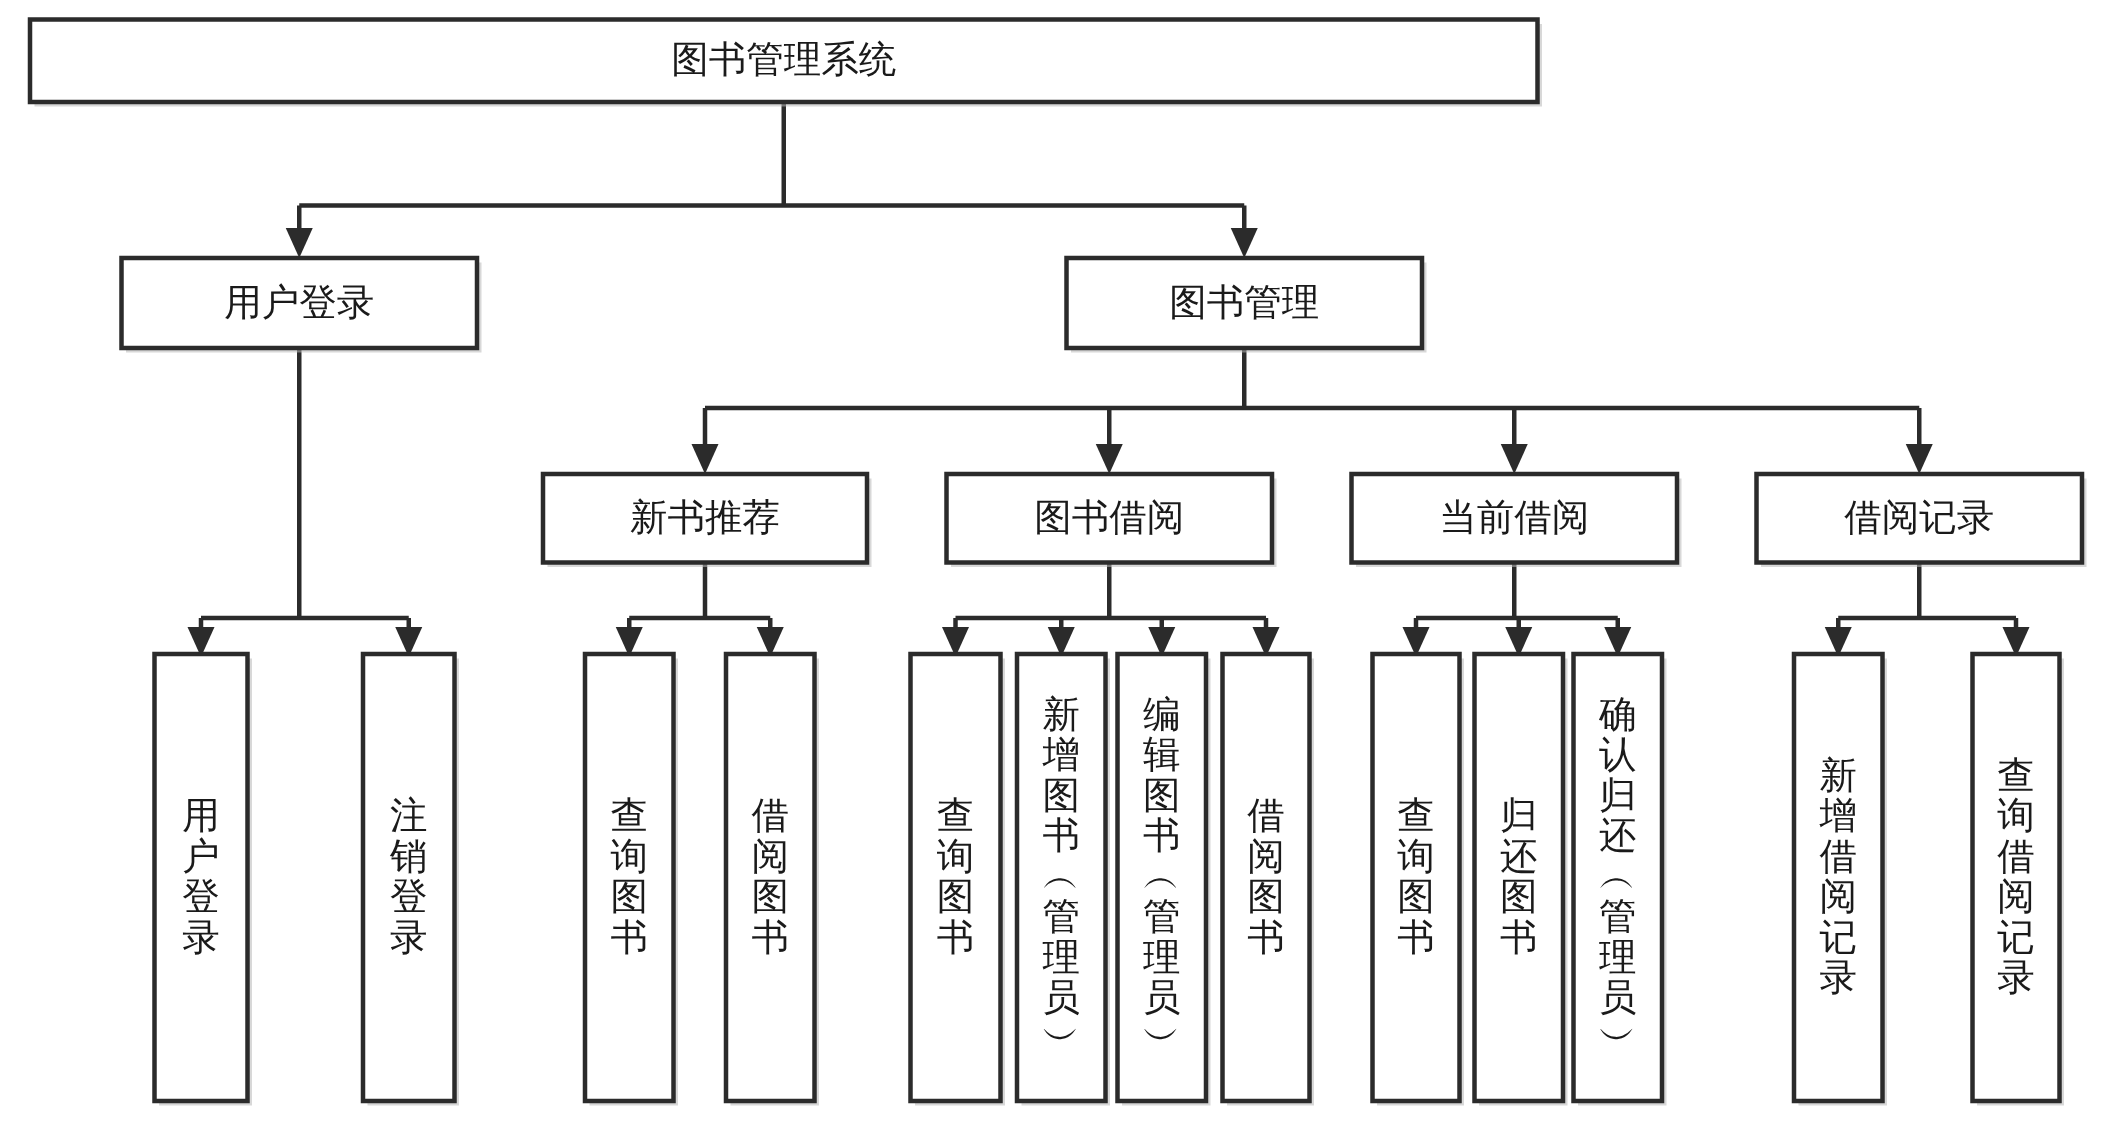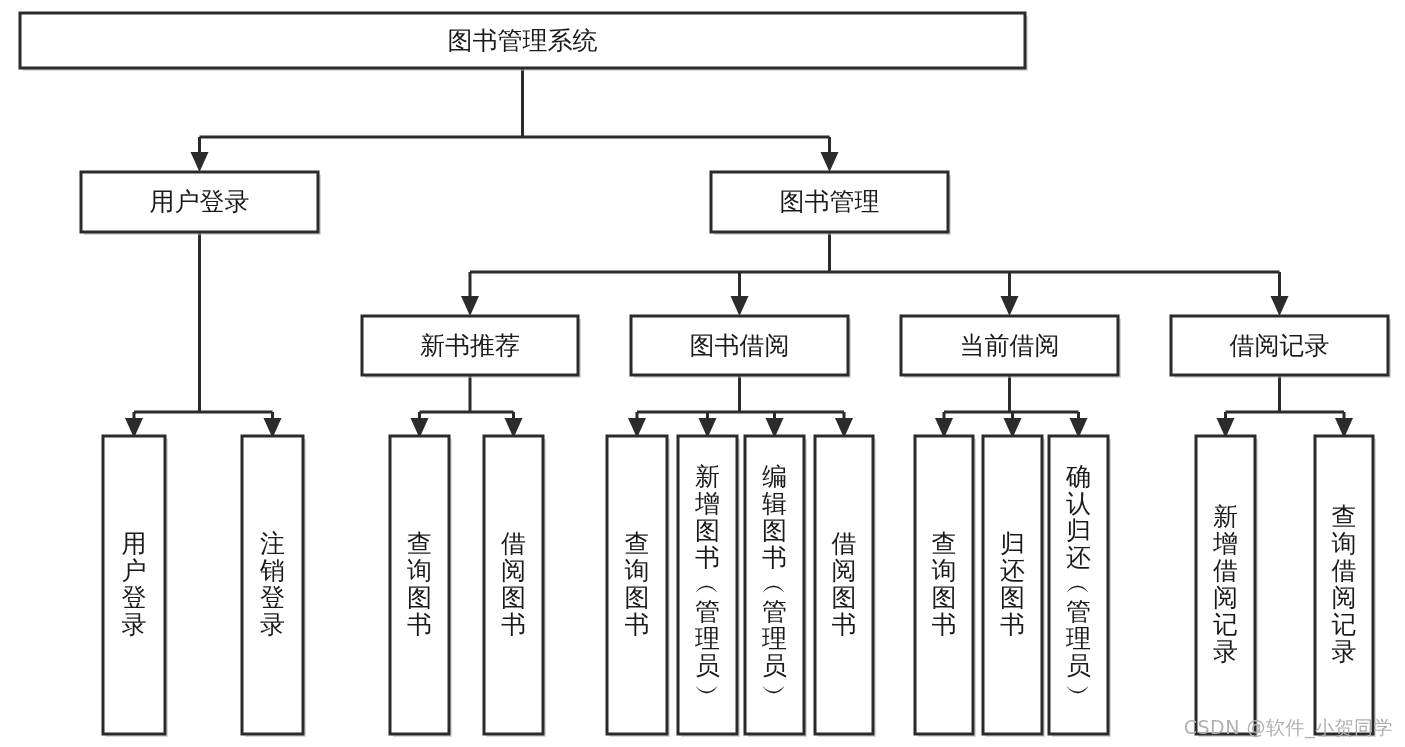--- a/index.html
+++ b/index.html
@@ -225,14 +225,13 @@
           <rect x="1196" y="436" width="59" height="298" class="node-box"></rect>
           <text x="1225.5" y="525" class="node-label-vertical"><tspan x="1225.5" dy="0">新</tspan><tspan x="1225.5" dy="27">增</tspan><tspan x="1225.5" dy="27">借</tspan><tspan x="1225.5" dy="27">阅</tspan><tspan x="1225.5" dy="27">记</tspan><tspan x="1225.5" dy="27">录</tspan></text>
         </g>
         <g>
           <rect x="1318" y="439" width="58" height="298" class="node-shadow"></rect>
           <rect x="1315" y="436" width="58" height="298" class="node-box"></rect>
           <text x="1344" y="525" class="node-label-vertical"><tspan x="1344" dy="0">查</tspan><tspan x="1344" dy="27">询</tspan><tspan x="1344" dy="27">借</tspan><tspan x="1344" dy="27">阅</tspan><tspan x="1344" dy="27">记</tspan><tspan x="1344" dy="27">录</tspan></text>
         </g>
       </g>
   </svg>
-  <div class="watermark">CSDN @软件_小贺同学</div>
 </div>
 
 </body></html>

